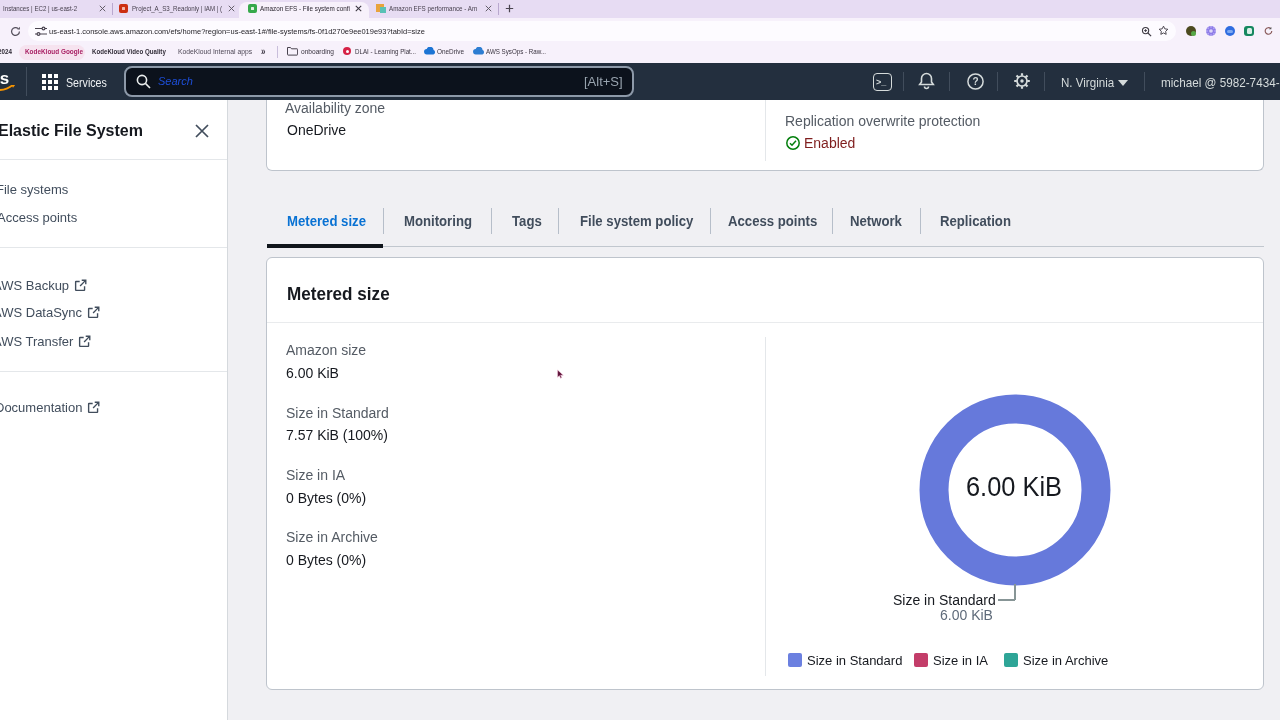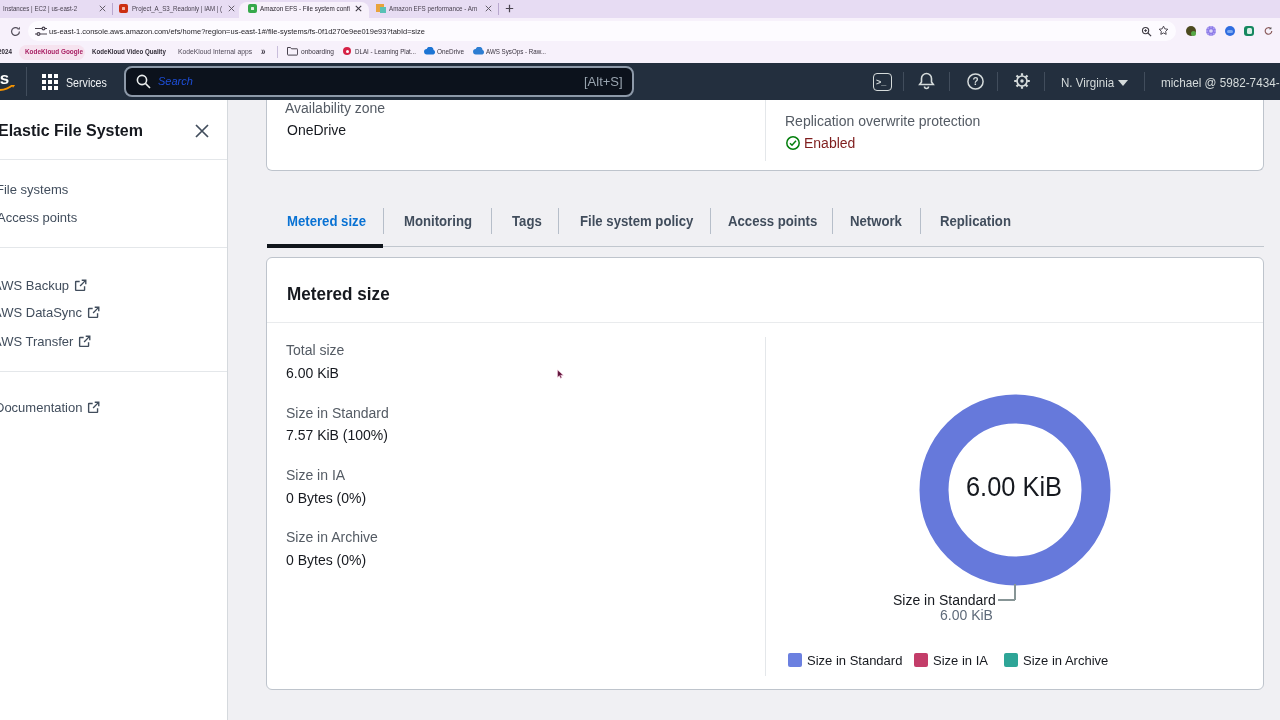--- a/index.html
+++ b/index.html
@@ -304,21 +304,21 @@
     <div class="tbsep" style="left:653px;"></div>
     <div class="tb" style="left:673px;">Replication</div>
   </div>
   <div class="abs" style="left:267px; top:246px; width:997px; height:1px; background:#c1c7ce;"></div>
   <div class="abs" style="left:267px; top:244px; width:116px; height:4px; background:#10151b;"></div>
 
   <div id="card2"></div>
   <div class="abs" style="left:287px; top:285px; font-size:18px; line-height:18px; font-weight:bold; color:#16191f; transform:scaleX(0.95); transform-origin:0 0;">Metered size</div>
   <div class="abs" style="left:267px; top:322px; width:996px; height:1px; background:#e9ebed;"></div>
 
-  <div class="lbl" style="left:286px; top:342px;">Total size</div>
+  <div class="lbl" style="left:286px; top:342px;">Amazon size</div>
   <div class="val" style="left:286px; top:365px;">6.00 KiB</div>
   <div class="lbl" style="left:286px; top:405px;">Size in Standard</div>
   <div class="val" style="left:286px; top:427px;">7.57 KiB (100%)</div>
   <div class="lbl" style="left:286px; top:467px;">Size in IA</div>
   <div class="val" style="left:286px; top:490px;">0 Bytes (0%)</div>
   <div class="lbl" style="left:286px; top:529px;">Size in Archive</div>
   <div class="val" style="left:286px; top:552px;">0 Bytes (0%)</div>
 
   <div class="abs" style="left:765px; top:337px; width:1px; height:339px; background:#e4e7ea;"></div>
 

